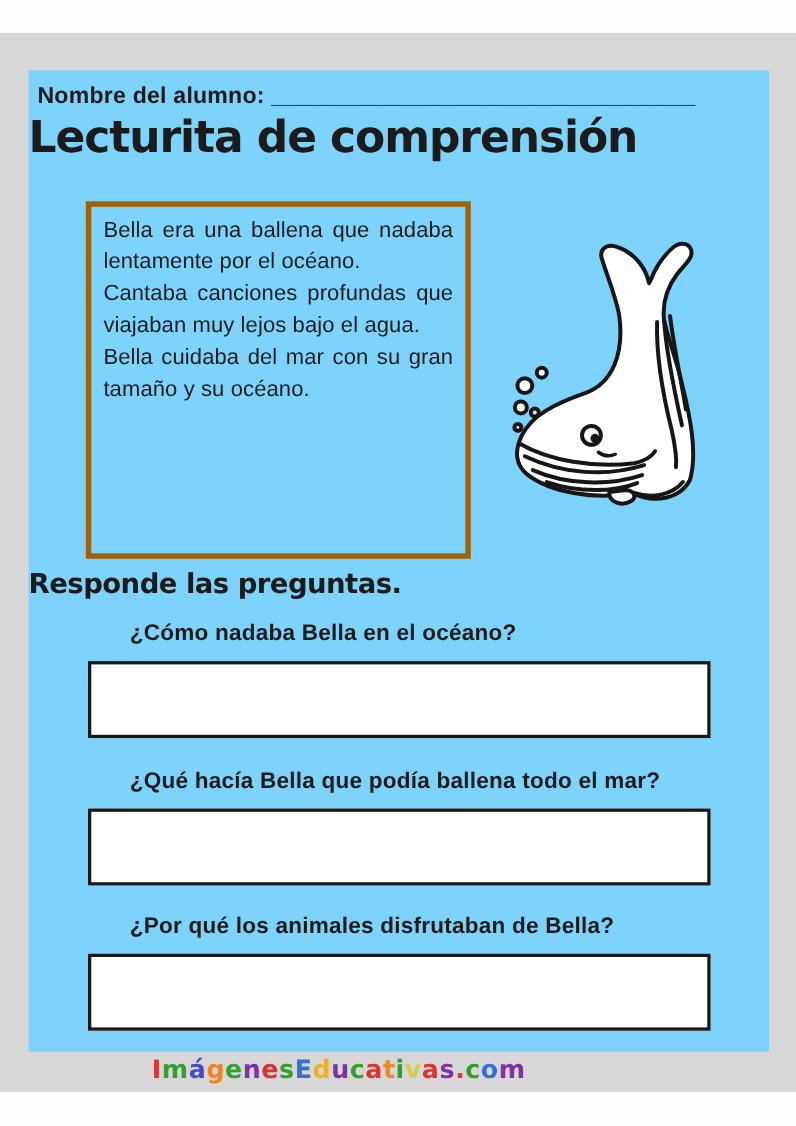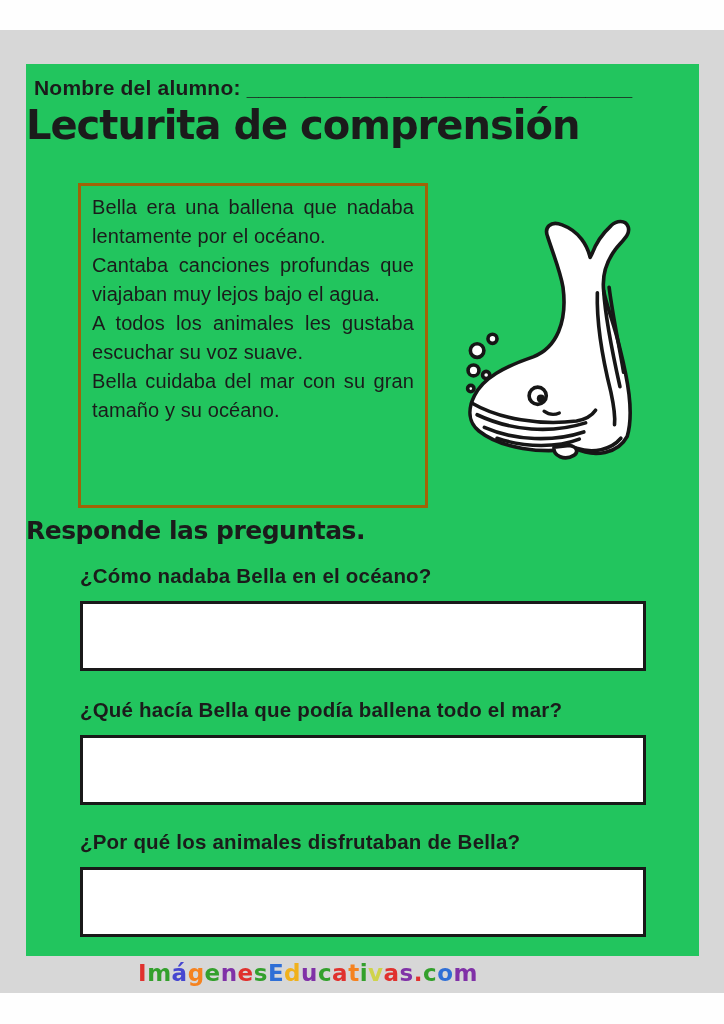--- a/index.html
+++ b/index.html
@@ -2,52 +2,52 @@
 <html><head>
 <meta charset="utf-8">
 <style>
   html,body{margin:0;padding:0;background:#ffffff;}
   #canvas{
     position:relative;width:724px;height:1024px;background:#fefefe;
     overflow:hidden;font-family:"Liberation Sans",sans-serif;color:#1b1b1b;
   }
   .mat{position:absolute;left:0;top:30px;width:724px;height:963px;background:#d7d7d7;}
   .bottom-band{position:absolute;left:0;top:993px;width:724px;height:31px;background:#fefefe;}
-  .sheet{position:absolute;left:26px;top:64px;width:673px;height:892px;background:#22c55e;}
+  .sheet{position:absolute;left:26px;top:64px;width:673px;height:892px;background:#7dd3fc;}
 
   .name-row{
     position:absolute;left:8px;top:12px;width:660px;white-space:nowrap;
     font-size:21px;font-weight:700;letter-spacing:.2px;
   }
   .name-line{font-weight:700;letter-spacing:0;}
 
   .title{
     position:absolute;left:0;top:38px;width:100%;text-align:left;
     font-family:"DejaVu Sans",sans-serif;font-size:40px;font-weight:800;
     letter-spacing:-1px;
   }
 
   .passage-box{
     position:absolute;left:52px;top:119px;width:350px;height:325px;
-    border:3px solid #a16207;box-sizing:border-box;padding:7px 11px 0 11px;
+    border:5px solid #a16207;box-sizing:border-box;padding:7px 11px 0 11px;
     font-size:20px;line-height:29px;text-align:justify;letter-spacing:.1px;
   }
   .passage-box p{margin:0;}
 
   .whale-wrap{position:absolute;left:424px;top:134px;width:226px;height:278px;}
   .whale-wrap svg{width:100%;height:100%;}
 
   .subheading{
     position:absolute;left:0;top:452px;width:100%;
     font-family:"DejaVu Sans",sans-serif;font-size:25px;font-weight:800;
     letter-spacing:-.5px;
   }
 
   .qa{position:absolute;left:54px;width:594px;}
-  .qa .q-label{font-size:20.5px;font-weight:700;letter-spacing:.2px;}
+  .qa .q-label{font-size:20.5px;font-weight:700;letter-spacing:.2px;margin-left:38px;}
   .qa .answer-box{
     margin-top:13px;width:566px;height:70px;border:3px solid #191919;
     box-sizing:border-box;background:#ffffff;
   }
   .qa1{top:500px;}
   .qa2{top:634px;}
   .qa3{top:766px;}
 
   .footer{
     position:absolute;left:0;top:960px;width:616px;text-align:center;
@@ -67,21 +67,20 @@
     <div class="name-row">
       <span>Nombre del alumno:</span>
       <span class="name-line">_________________________________</span>
     </div>
 
     <div class="title">Lecturita de comprensión</div>
 
     <div class="passage-box">
       <p>Bella era una ballena que nadaba lentamente por el océano.</p>
       <p>Cantaba canciones profundas que viajaban muy lejos bajo el agua.</p>
-      <p>A todos los animales les gustaba escuchar su voz suave.</p>
       <p>Bella cuidaba del mar con su gran tamaño y su océano.</p>
     </div>
 
     <div class="whale-wrap">
       <svg viewBox="0 0 250 290" aria-hidden="true">
         <g fill="#ffffff" stroke="#161616" stroke-width="4" stroke-linecap="round" stroke-linejoin="round">
 
           <circle cx="30" cy="160" r="7.5"></circle>
           <circle cx="47" cy="147" r="5"></circle>
           <circle cx="26" cy="182" r="6"></circle>

